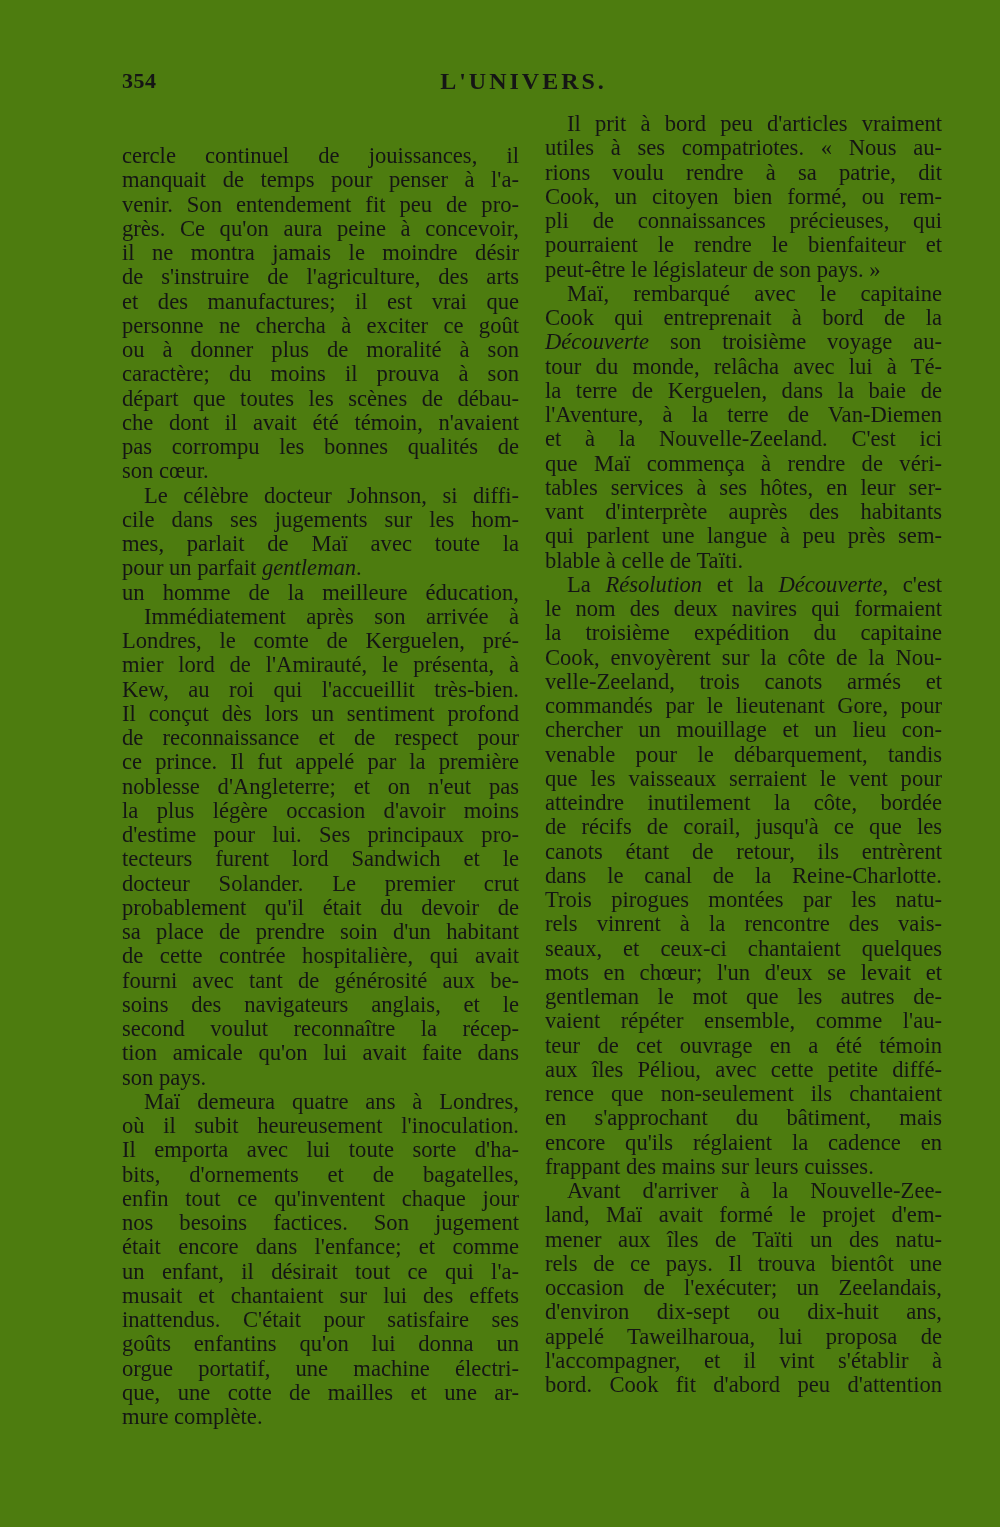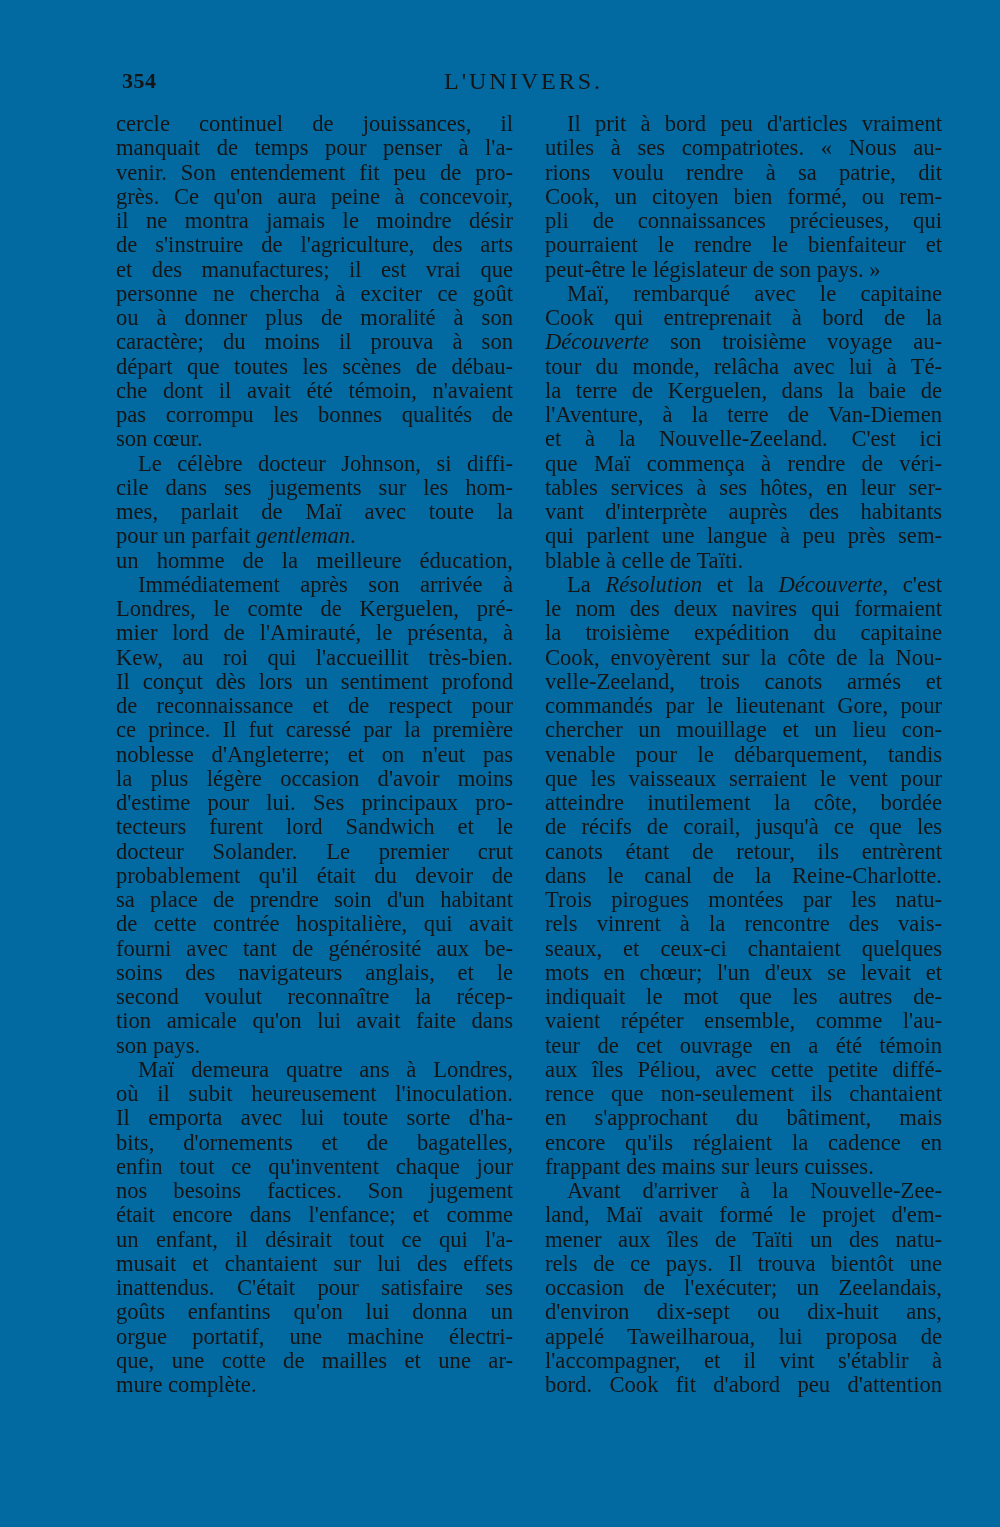--- a/index.html
+++ b/index.html
@@ -1,37 +1,37 @@
 <!DOCTYPE html>
 <html><head>
 <meta charset="utf-8">
 <style>
   html, body { margin: 0; padding: 0; background: #ffffff; }
   body { width: 1000px; height: 1527px; position: relative; overflow: hidden; }
   .page {
     position: absolute; left: 0; top: 0; width: 1000px; height: 1527px;
-    background: #0369a1; color: #151515;
+    background: #4d7c0f; color: #151515;
     font-family: "Liberation Serif", "DejaVu Serif", serif;
   }
   .running-head {
     position: absolute; top: 68px; left: 122px; width: 803px; height: 28px;
   }
   .page-number {
     position: absolute; left: 0; top: 0;
     font-size: 22px; font-weight: bold; letter-spacing: 0.5px;
   }
   .journal-title {
     position: absolute; left: 0; right: 0; top: 0; text-align: center;
-    font-size: 24px; letter-spacing: 3px; font-weight: normal;
+    font-size: 24px; letter-spacing: 3px; font-weight: bold;
   }
   .column {
     position: absolute; top: 112px; width: 397px;
     font-size: 22.6px; line-height: 24.25px;
   }
-  .col-left { left: 116px; }
+  .col-left { left: 122px; margin-top: 32px; }
   .col-right { left: 545px; }
   .line {
     display: block; height: 24.25px; white-space: nowrap;
     text-align: justify; text-align-last: justify;
   }
   .line.last { text-align-last: left; }
   .line.indent { text-indent: 22px; }
   .line i { }
 </style>
 </head>
@@ -62,21 +62,21 @@
       <span class="line"><span>cile dans ses jugements sur les hom-</span></span>
       <span class="line"><span>mes, parlait de Maï avec toute la</span></span>
       <span class="line last"><span>pour un parfait </span><i>gentleman</i><span>.</span></span>
       <span class="line"><span>un homme de la meilleure éducation,</span></span>
       <span class="line indent"><span>Immédiatement après son arrivée à</span></span>
       <span class="line"><span>Londres, le comte de Kerguelen, pré-</span></span>
       <span class="line"><span>mier lord de l'Amirauté, le présenta, à</span></span>
       <span class="line"><span>Kew, au roi qui l'accueillit très-bien.</span></span>
       <span class="line"><span>Il conçut dès lors un sentiment profond</span></span>
       <span class="line"><span>de reconnaissance et de respect pour</span></span>
-      <span class="line"><span>ce prince. Il fut caressé par la première</span></span>
+      <span class="line"><span>ce prince. Il fut appelé par la première</span></span>
       <span class="line"><span>noblesse d'Angleterre; et on n'eut pas</span></span>
       <span class="line"><span>la plus légère occasion d'avoir moins</span></span>
       <span class="line"><span>d'estime pour lui. Ses principaux pro-</span></span>
       <span class="line"><span>tecteurs furent lord Sandwich et le</span></span>
       <span class="line"><span>docteur Solander. Le premier crut</span></span>
       <span class="line"><span>probablement qu'il était du devoir de</span></span>
       <span class="line"><span>sa place de prendre soin d'un habitant</span></span>
       <span class="line"><span>de cette contrée hospitalière, qui avait</span></span>
       <span class="line"><span>fourni avec tant de générosité aux be-</span></span>
       <span class="line"><span>soins des navigateurs anglais, et le</span></span>
@@ -128,21 +128,21 @@
       <span class="line"><span>venable pour le débarquement, tandis</span></span>
       <span class="line"><span>que les vaisseaux serraient le vent pour</span></span>
       <span class="line"><span>atteindre inutilement la côte, bordée</span></span>
       <span class="line"><span>de récifs de corail, jusqu'à ce que les</span></span>
       <span class="line"><span>canots étant de retour, ils entrèrent</span></span>
       <span class="line"><span>dans le canal de la Reine-Charlotte.</span></span>
       <span class="line"><span>Trois pirogues montées par les natu-</span></span>
       <span class="line"><span>rels vinrent à la rencontre des vais-</span></span>
       <span class="line"><span>seaux, et ceux-ci chantaient quelques</span></span>
       <span class="line"><span>mots en chœur; l'un d'eux se levait et</span></span>
-      <span class="line"><span>indiquait le mot que les autres de-</span></span>
+      <span class="line"><span>gentleman le mot que les autres de-</span></span>
       <span class="line"><span>vaient répéter ensemble, comme l'au-</span></span>
       <span class="line"><span>teur de cet ouvrage en a été témoin</span></span>
       <span class="line"><span>aux îles Péliou, avec cette petite diffé-</span></span>
       <span class="line"><span>rence que non-seulement ils chantaient</span></span>
       <span class="line"><span>en s'approchant du bâtiment, mais</span></span>
       <span class="line"><span>encore qu'ils réglaient la cadence en</span></span>
       <span class="line last"><span>frappant des mains sur leurs cuisses.</span></span>
       <span class="line indent"><span>Avant d'arriver à la Nouvelle-Zee-</span></span>
       <span class="line"><span>land, Maï avait formé le projet d'em-</span></span>
       <span class="line"><span>mener aux îles de Taïti un des natu-</span></span>

